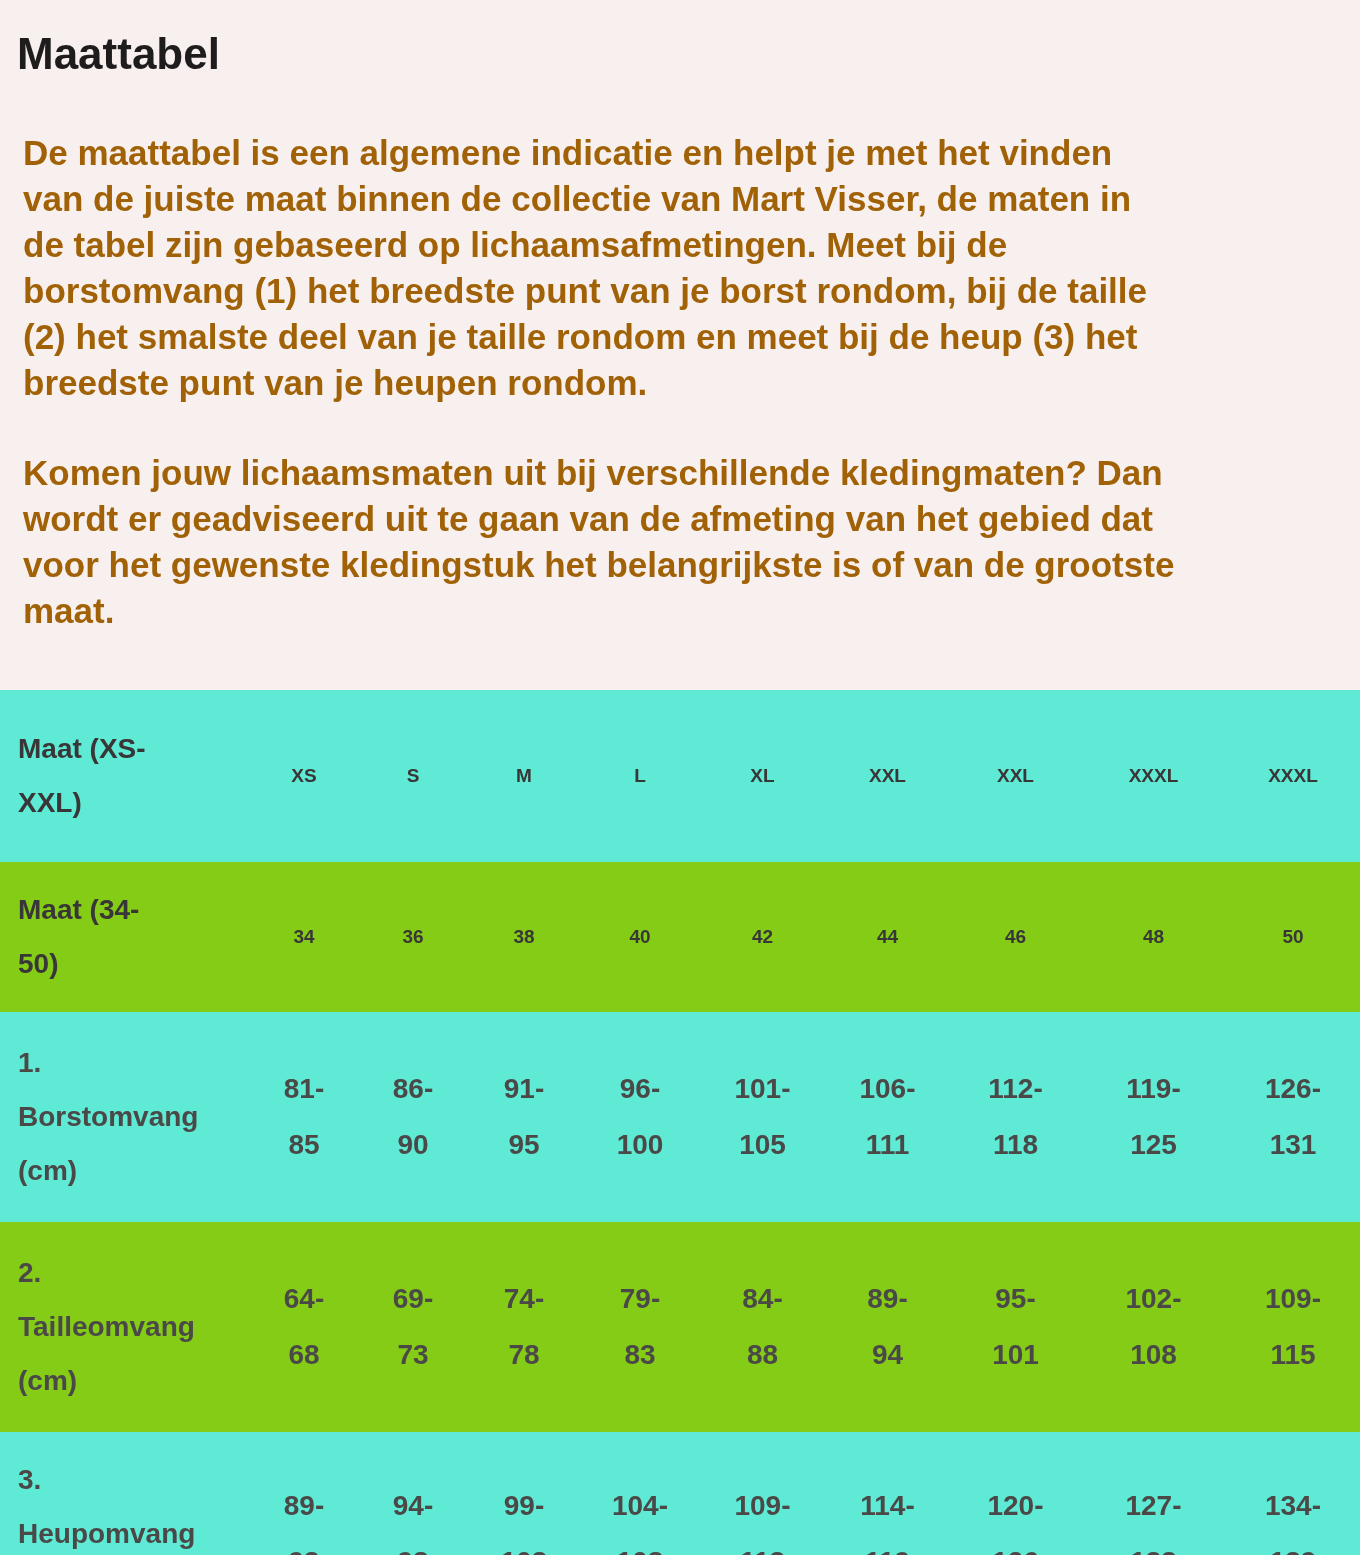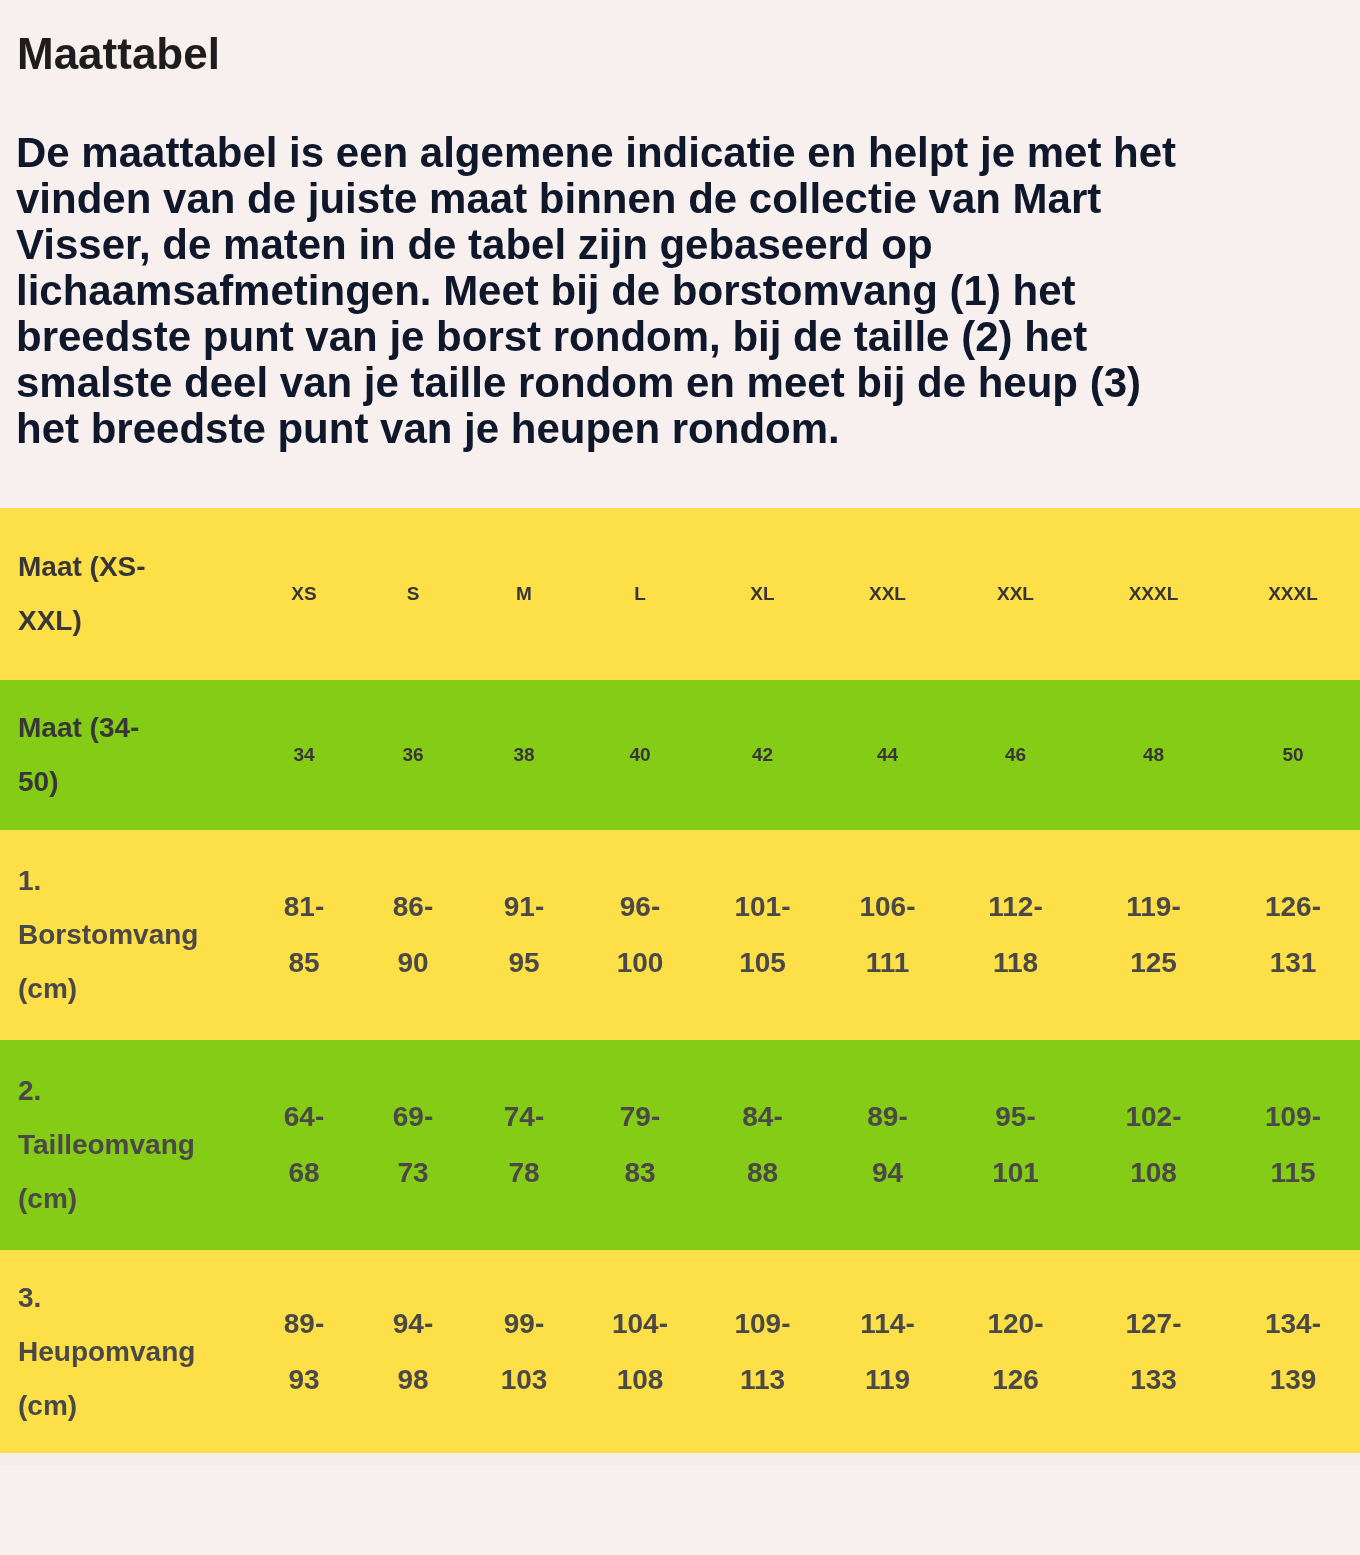--- a/index.html
+++ b/index.html
@@ -14,36 +14,36 @@
 
   h1.title {
     margin: 28px 0 0 17px;
     font-size: 44px;
     line-height: 52px;
     font-weight: 700;
     color: #1f1c1d;
   }
   p.intro {
     max-width: 1290px;
-    margin: 0 0 0 16px;
-    font-size: 42px;
+    margin: 0 0 0 23px;
+    font-size: 35px;
     line-height: 46px;
     font-weight: 700;
-    color: #0f172a;
+    color: #a16207;
   }
   p.intro.first { margin-top: 50px; }
   p.intro.second { margin-top: 44px; }
 
   table.size-table {
     width: 1360px;
     margin-top: 56px;
     border-collapse: collapse;
     table-layout: fixed;
   }
-  tr.row-white { background: #fde047; }
+  tr.row-white { background: #5eead4; }
   tr.row-pink  { background: #84cc16; }
   th, td {
     padding: 0;
     vertical-align: middle;
     font-weight: normal;
     text-align: center;
   }
   th.lbl-cell { text-align: left; padding-left: 18px; }
   tr.hdr-row   th, tr.hdr-row   td { height: 172px; }
   tr.hdr-row2  th, tr.hdr-row2  td { height: 150px; }
@@ -90,20 +90,21 @@
 </style>
 </head>
 <body>
 
 <main class="page">
 
   <h1 class="title">Maattabel</h1>
 
   <p class="intro first">De maattabel is een algemene indicatie en helpt je met het vinden van de juiste maat binnen de collectie van Mart Visser, de maten in de tabel zijn gebaseerd op lichaamsafmetingen. Meet bij de borstomvang (1) het breedste punt van je borst rondom, bij de taille (2) het smalste deel van je taille rondom en meet bij de heup (3) het breedste punt van je heupen rondom.</p>
 
+  <p class="intro second">Komen jouw lichaamsmaten uit bij verschillende kledingmaten? Dan wordt er geadviseerd uit te gaan van de afmeting van het gebied dat voor het gewenste kledingstuk het belangrijkste is of van de grootste maat.</p>
 
   <table class="size-table">
     <colgroup>
       <col style="width:250px">
         <col style="width:108px">
         <col style="width:110px">
         <col style="width:112px">
         <col style="width:120px">
         <col style="width:125px">
         <col style="width:125px">

